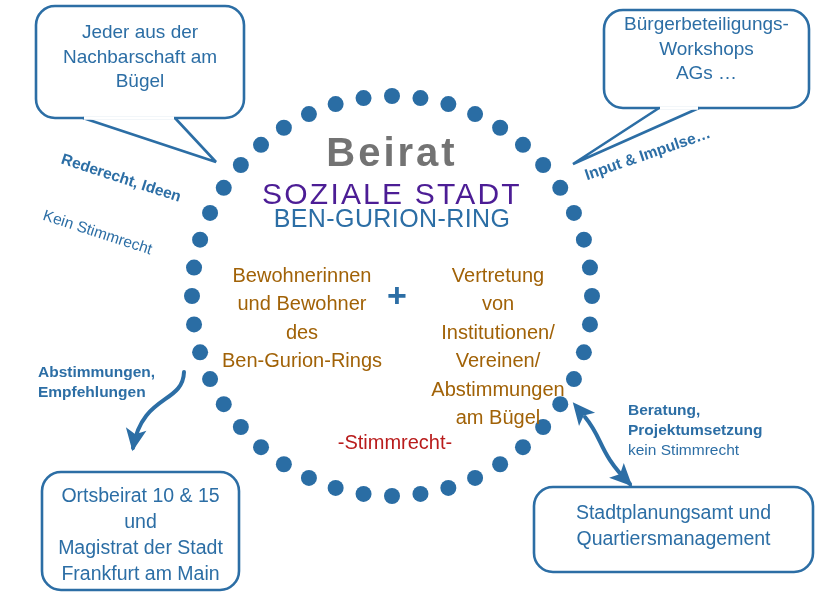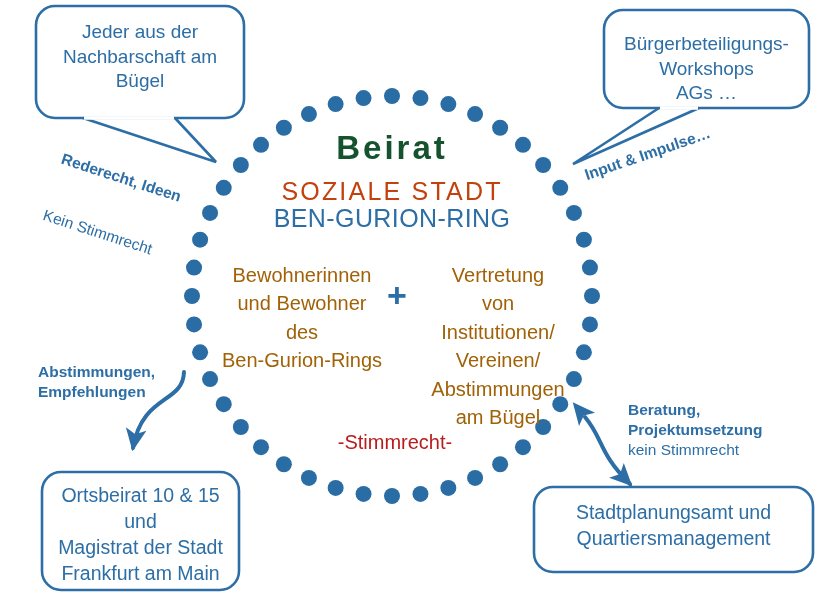--- a/index.html
+++ b/index.html
@@ -38,29 +38,29 @@
     line-height: 1.30;
   }
   
   .box-text {
     font-size: 19.5px;
     color: #2c6ea5;
     line-height: 1.33;
   }
   
   #title-beirat {
-    font-size: 33px;
+    font-size: 40px;
     font-weight: bold;
     letter-spacing: 3.0px;
-    color: #14532d;
+    color: #737373;
   }
   #title-soziale {
-    font-size: 25px;
+    font-size: 30px;
     letter-spacing: 2.2px;
-    color: #c2410c;
+    color: #4c1d95;
   }
   #title-ring {
     font-size: 25px;
     letter-spacing: 0.4px;
     color: #2c6ea5;
   }
   
   .col-text {
     font-size: 20px;
     color: #a16207;
@@ -175,21 +175,21 @@
 
   <div class="txt bubble-text" style="left:36px; top:20px; width:208px;">Jeder aus der
 Nachbarschaft am
 Bügel</div>
 
   <div class="txt rot-label" style="left:77px; top:112px; width:220px; transform: rotate(18deg);">
     <div class="anno-bold" style="text-align:left;">Rederecht, Ideen</div>
     <div class="anno-reg" style="text-align:left;">Kein Stimmrecht</div>
   </div>
 
-  <div class="txt bubble-text" style="left:604px; top:32px; width:205px;">Bürgerbeteiligungs-
+  <div class="txt bubble-text" style="left:604px; top:12px; width:205px;">Bürgerbeteiligungs-
 Workshops
 AGs …</div>
 
   <div class="txt rot-label anno-bold" style="left:582px; top:166px; width:200px; transform: rotate(-19deg);">Input &amp; Impulse…</div>
 
   <div class="txt" id="title-beirat" style="left:232px; top:128px; width:320px;">Beirat</div>
   <div class="txt" id="title-soziale" style="left:232px; top:176px; width:320px;">SOZIALE STADT</div>
   <div class="txt" id="title-ring" style="left:232px; top:203px; width:320px;">BEN-GURION-RING</div>
 
   <div class="txt col-text" style="left:216px; top:261px; width:172px;">Bewohnerinnen

